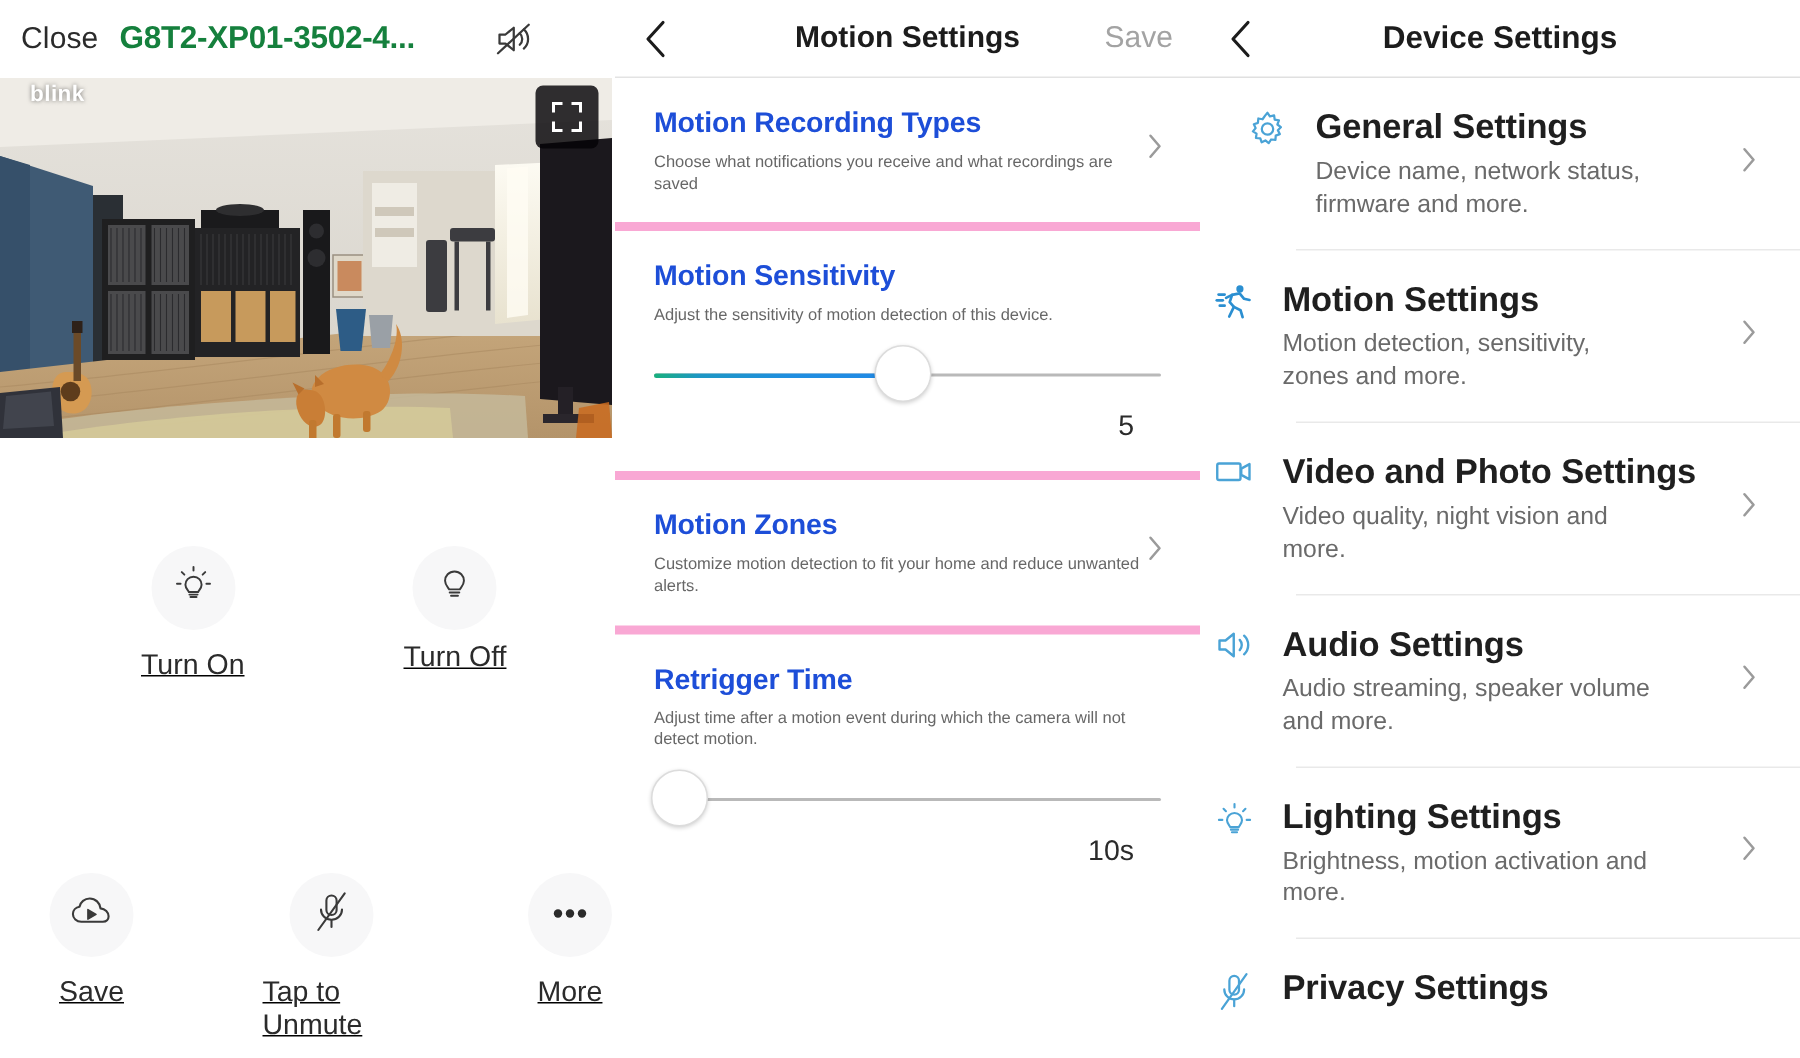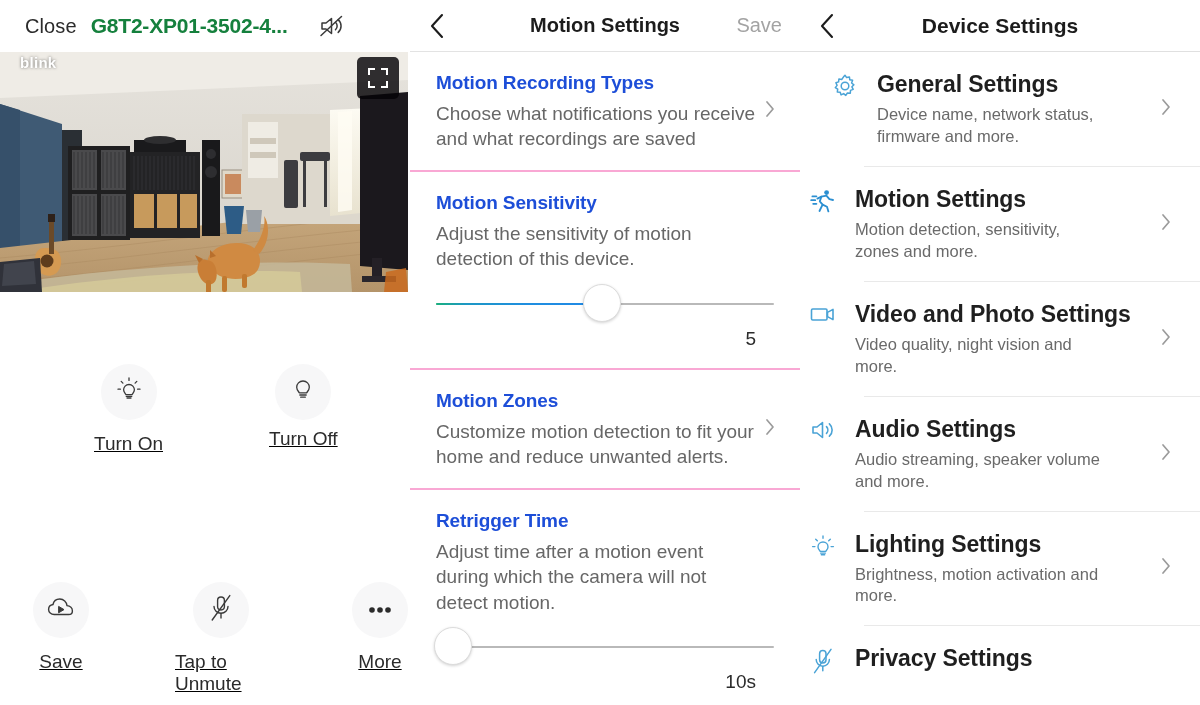--- a/index.html
+++ b/index.html
@@ -7,21 +7,21 @@
     width: 1200px; height: 705px;
     background: #ffffff;
     font-family: "Liberation Sans", sans-serif;
     overflow: hidden;
   }
   .screen { position: relative; width: 1200px; height: 705px; display: flex; background:#fff; }
 
   
   .panel-left { width: 410px; height: 705px; position: relative; background:#fff; }
   .left-header {
-    height: 52px; display: flex; align-items: center; padding: 0 25px; gap: 14px;
+    height: 52px; display: flex; align-items: center; padding: 0 14px; gap: 14px;
   }
   .close-label { font-size: 20px; color: #2b2b2b; letter-spacing: .1px; }
   .device-id { font-size: 21px; font-weight: bold; color: #15803d; letter-spacing: -.2px; }
   .mute-btn { margin-left: auto; margin-right: 38px; width: 30px; height: 30px; display:flex; align-items:center; justify-content:center;}
 
   .video-wrap { position: relative; width: 408px; height: 240px; overflow: hidden; background:#2a2320; }
   .video-canvas { position:absolute; inset:0; }
   .blink-logo {
     position: absolute; left: 20px; top: 2px; color: #ffffff; font-size: 15px;
     font-weight: 600; letter-spacing: .3px; text-shadow: 0 0 3px rgba(0,0,0,.5);
@@ -56,23 +56,23 @@
   }
   .back-chevron { margin-left: 14px; width: 26px; height: 30px; display:flex; align-items:center; justify-content:center; }
   .mid-title {
     position:absolute; left:0; right:0; text-align:center; font-size: 20px; font-weight: bold; color:#1c1c1c;
     pointer-events:none;
   }
   .save-link { margin-left:auto; margin-right: 18px; font-size: 20px; color: #a3a3a3; }
 
   .mid-body { padding: 0 0 0 0; }
   .msection { position: relative; padding: 20px 26px 18px 26px; }
-  .msection + .msection { border-top: 2px solid #f9a8d4; }
+  .msection + .msection { border-top: 6px solid #f9a8d4; }
   .ms-title { font-size: 19px; font-weight: bold; color: #1d4ed8; letter-spacing: -.1px; }
-  .ms-desc { margin-top: 7px; font-size: 19px; line-height: 1.34; color: #676767; max-width: 325px; }
+  .ms-desc { margin-top: 7px; font-size: 11px; line-height: 1.34; color: #676767; max-width: 325px; }
   .ms-chev { position:absolute; right: 24px; top: 50%; transform: translateY(-50%); }
 
   .slider { position: relative; margin-top: 22px; height: 20px; }
   .slider-track {
     position:absolute; left:0; right:0; top: 9px; height: 2px; background: #b9b9b9; border-radius: 2px;
   }
   .slider-fill {
     position:absolute; left:0; top: 9px; height: 2.5px; border-radius: 2px;
     background: linear-gradient(90deg, #19b07d 0%, #1d97c4 18%, #1f8ee0 55%, #2189e6 100%);
   }

